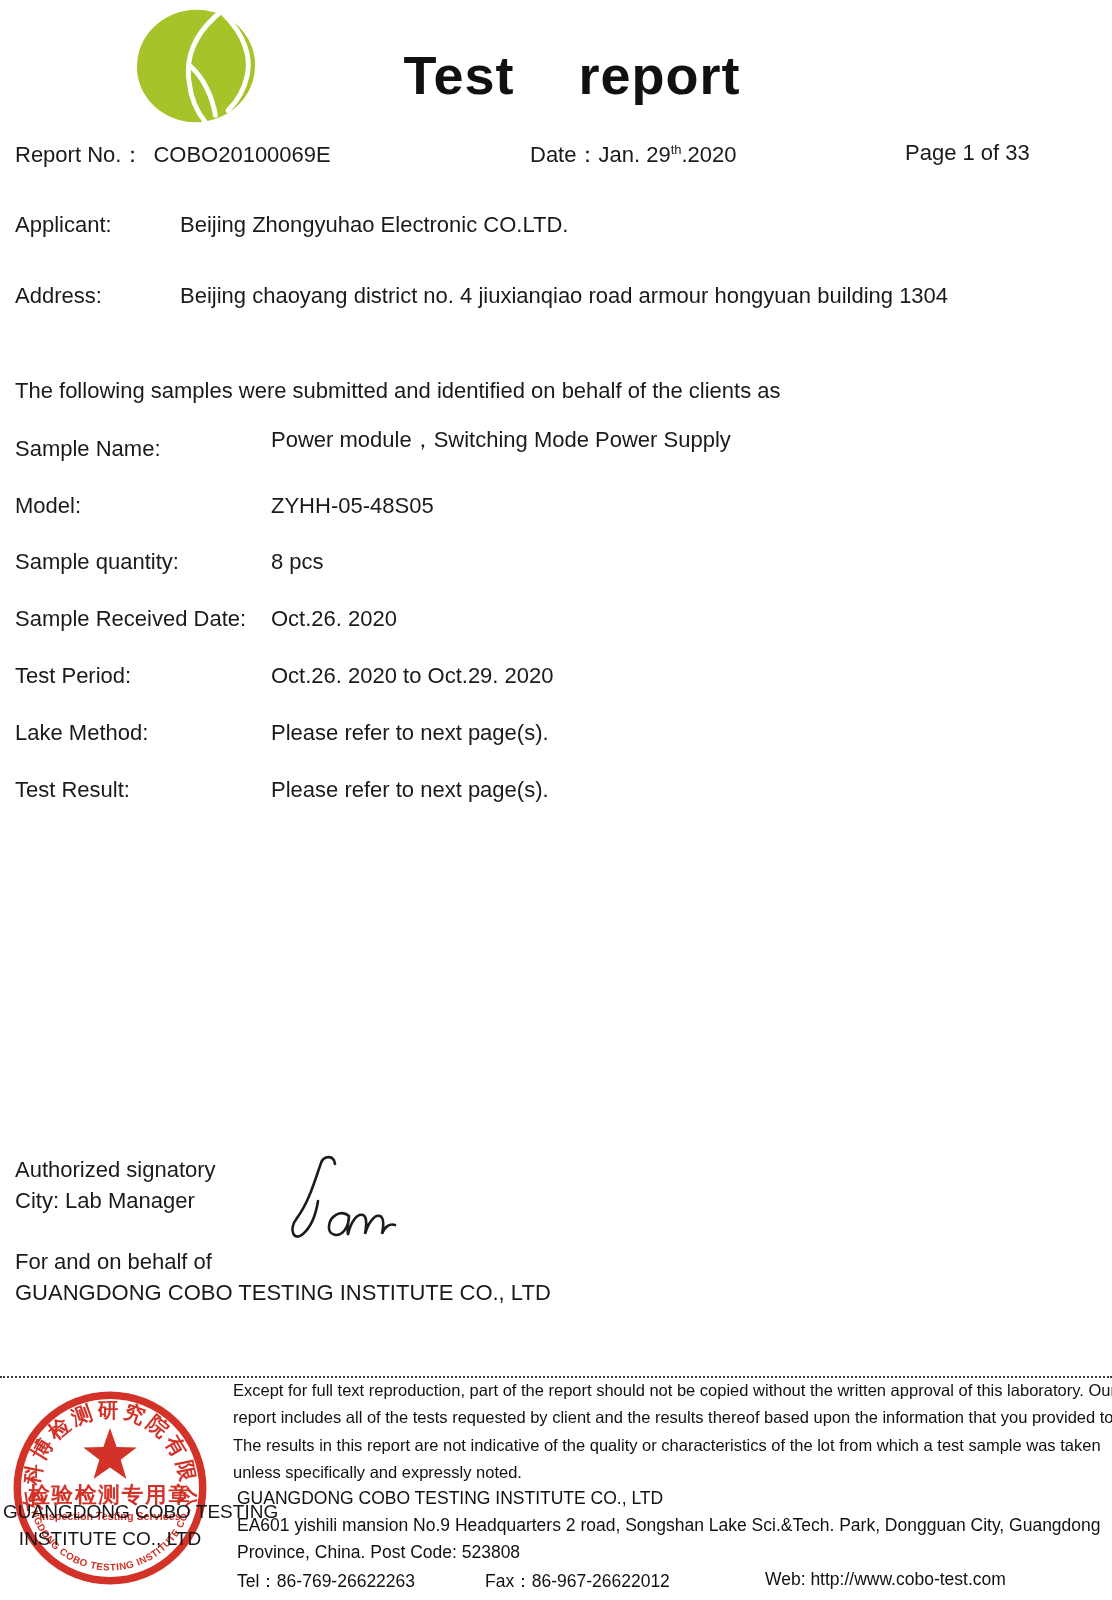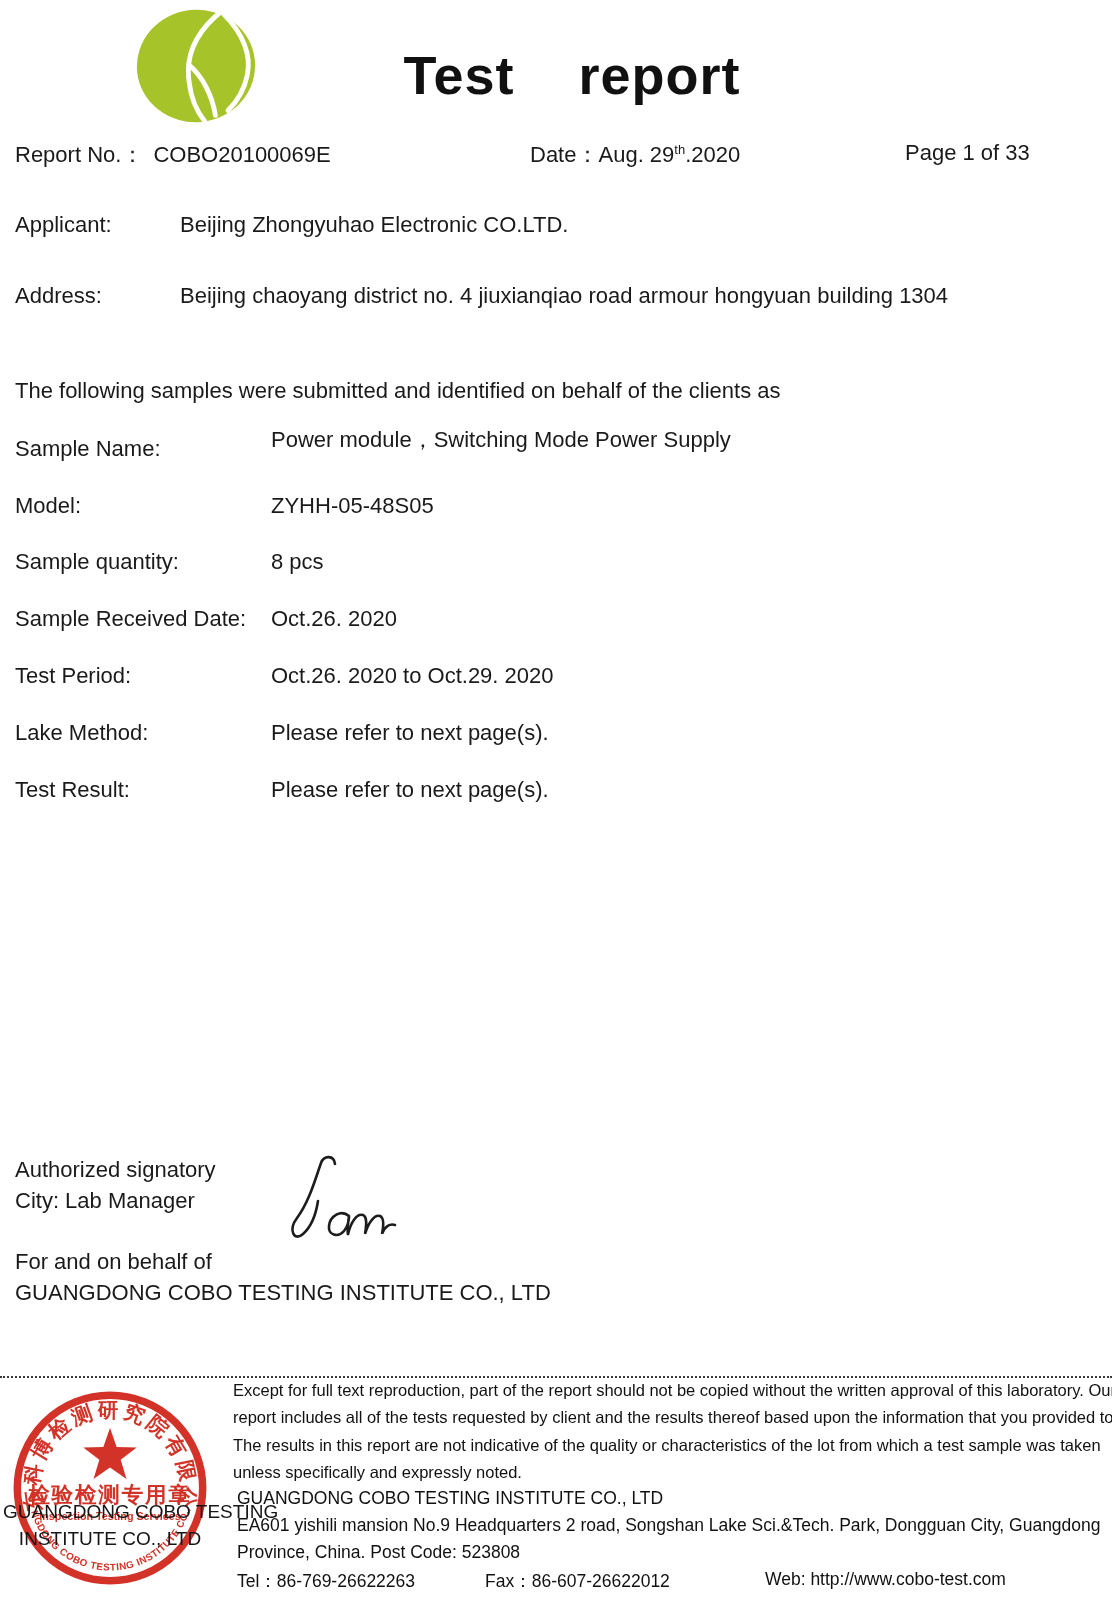--- a/index.html
+++ b/index.html
@@ -43,21 +43,21 @@
   <path d="M 58,60 C 72,72 82,92 85,112" fill="none" stroke="#ffffff" stroke-width="5" stroke-linecap="round"></path>
 </svg>
 
 <div class="abs title">Test    report</div>
 
 <div class="abs hdr" style="left:15px;top:140px;">
   <span>Report No.：</span><span style="display:inline-block;width:10px;"></span><span>COBO20100069E</span>
 </div>
 
 <div class="abs hdr" style="left:530px;top:140px;">
-  <span>Date：</span><span>Aug. 29</span><sup class="th">th</sup><span>.2020</span>
+  <span>Date：</span><span>Jan. 29</span><sup class="th">th</sup><span>.2020</span>
 </div>
 
 <div class="abs hdr" style="left:905px;top:140px;">Page 1 of 33</div>
 
 <div class="abs body-text label-col" style="top:213px;">Applicant:</div>
 <div class="abs body-text val-applicant" style="top:213px;">Beijing Zhongyuhao Electronic CO.LTD.</div>
 
 <div class="abs body-text label-col" style="top:284px;">Address:</div>
 <div class="abs body-text val-applicant" style="top:284px;">Beijing chaoyang district no. 4 jiuxianqiao road armour hongyuan building 1304</div>
 
@@ -121,14 +121,14 @@
 <div class="abs foot-line" style="top:1381px;">Except for full text reproduction, part of the report should not be copied without the written approval of this laboratory. Our</div>
 <div class="abs foot-line" style="top:1408px;">report includes all of the tests requested by client and the results thereof based upon the information that you provided to us.</div>
 <div class="abs foot-line" style="top:1436px;">The results in this report are not indicative of the quality or characteristics of the lot from which a test sample was taken</div>
 <div class="abs foot-line" style="top:1463px;">unless specifically and expressly noted.</div>
 
 <div class="abs foot-co" style="top:1488px;">GUANGDONG COBO TESTING INSTITUTE CO., LTD</div>
 <div class="abs foot-co" style="top:1515px;">EA601 yishili mansion No.9 Headquarters 2 road, Songshan Lake Sci.&amp;Tech. Park, Dongguan City, Guangdong</div>
 <div class="abs foot-co" style="top:1542px;">Province, China. Post Code: 523808</div>
 
 <div class="abs foot-co" style="left:237px;top:1569px;">Tel：86-769-26622263</div>
-<div class="abs foot-co" style="left:485px;top:1569px;">Fax：86-607-26622012</div>
+<div class="abs foot-co" style="left:485px;top:1569px;">Fax：86-967-26622012</div>
 <div class="abs foot-co" style="left:765px;top:1569px;">Web: http://www.cobo-test.com</div>
 
 </body></html>

